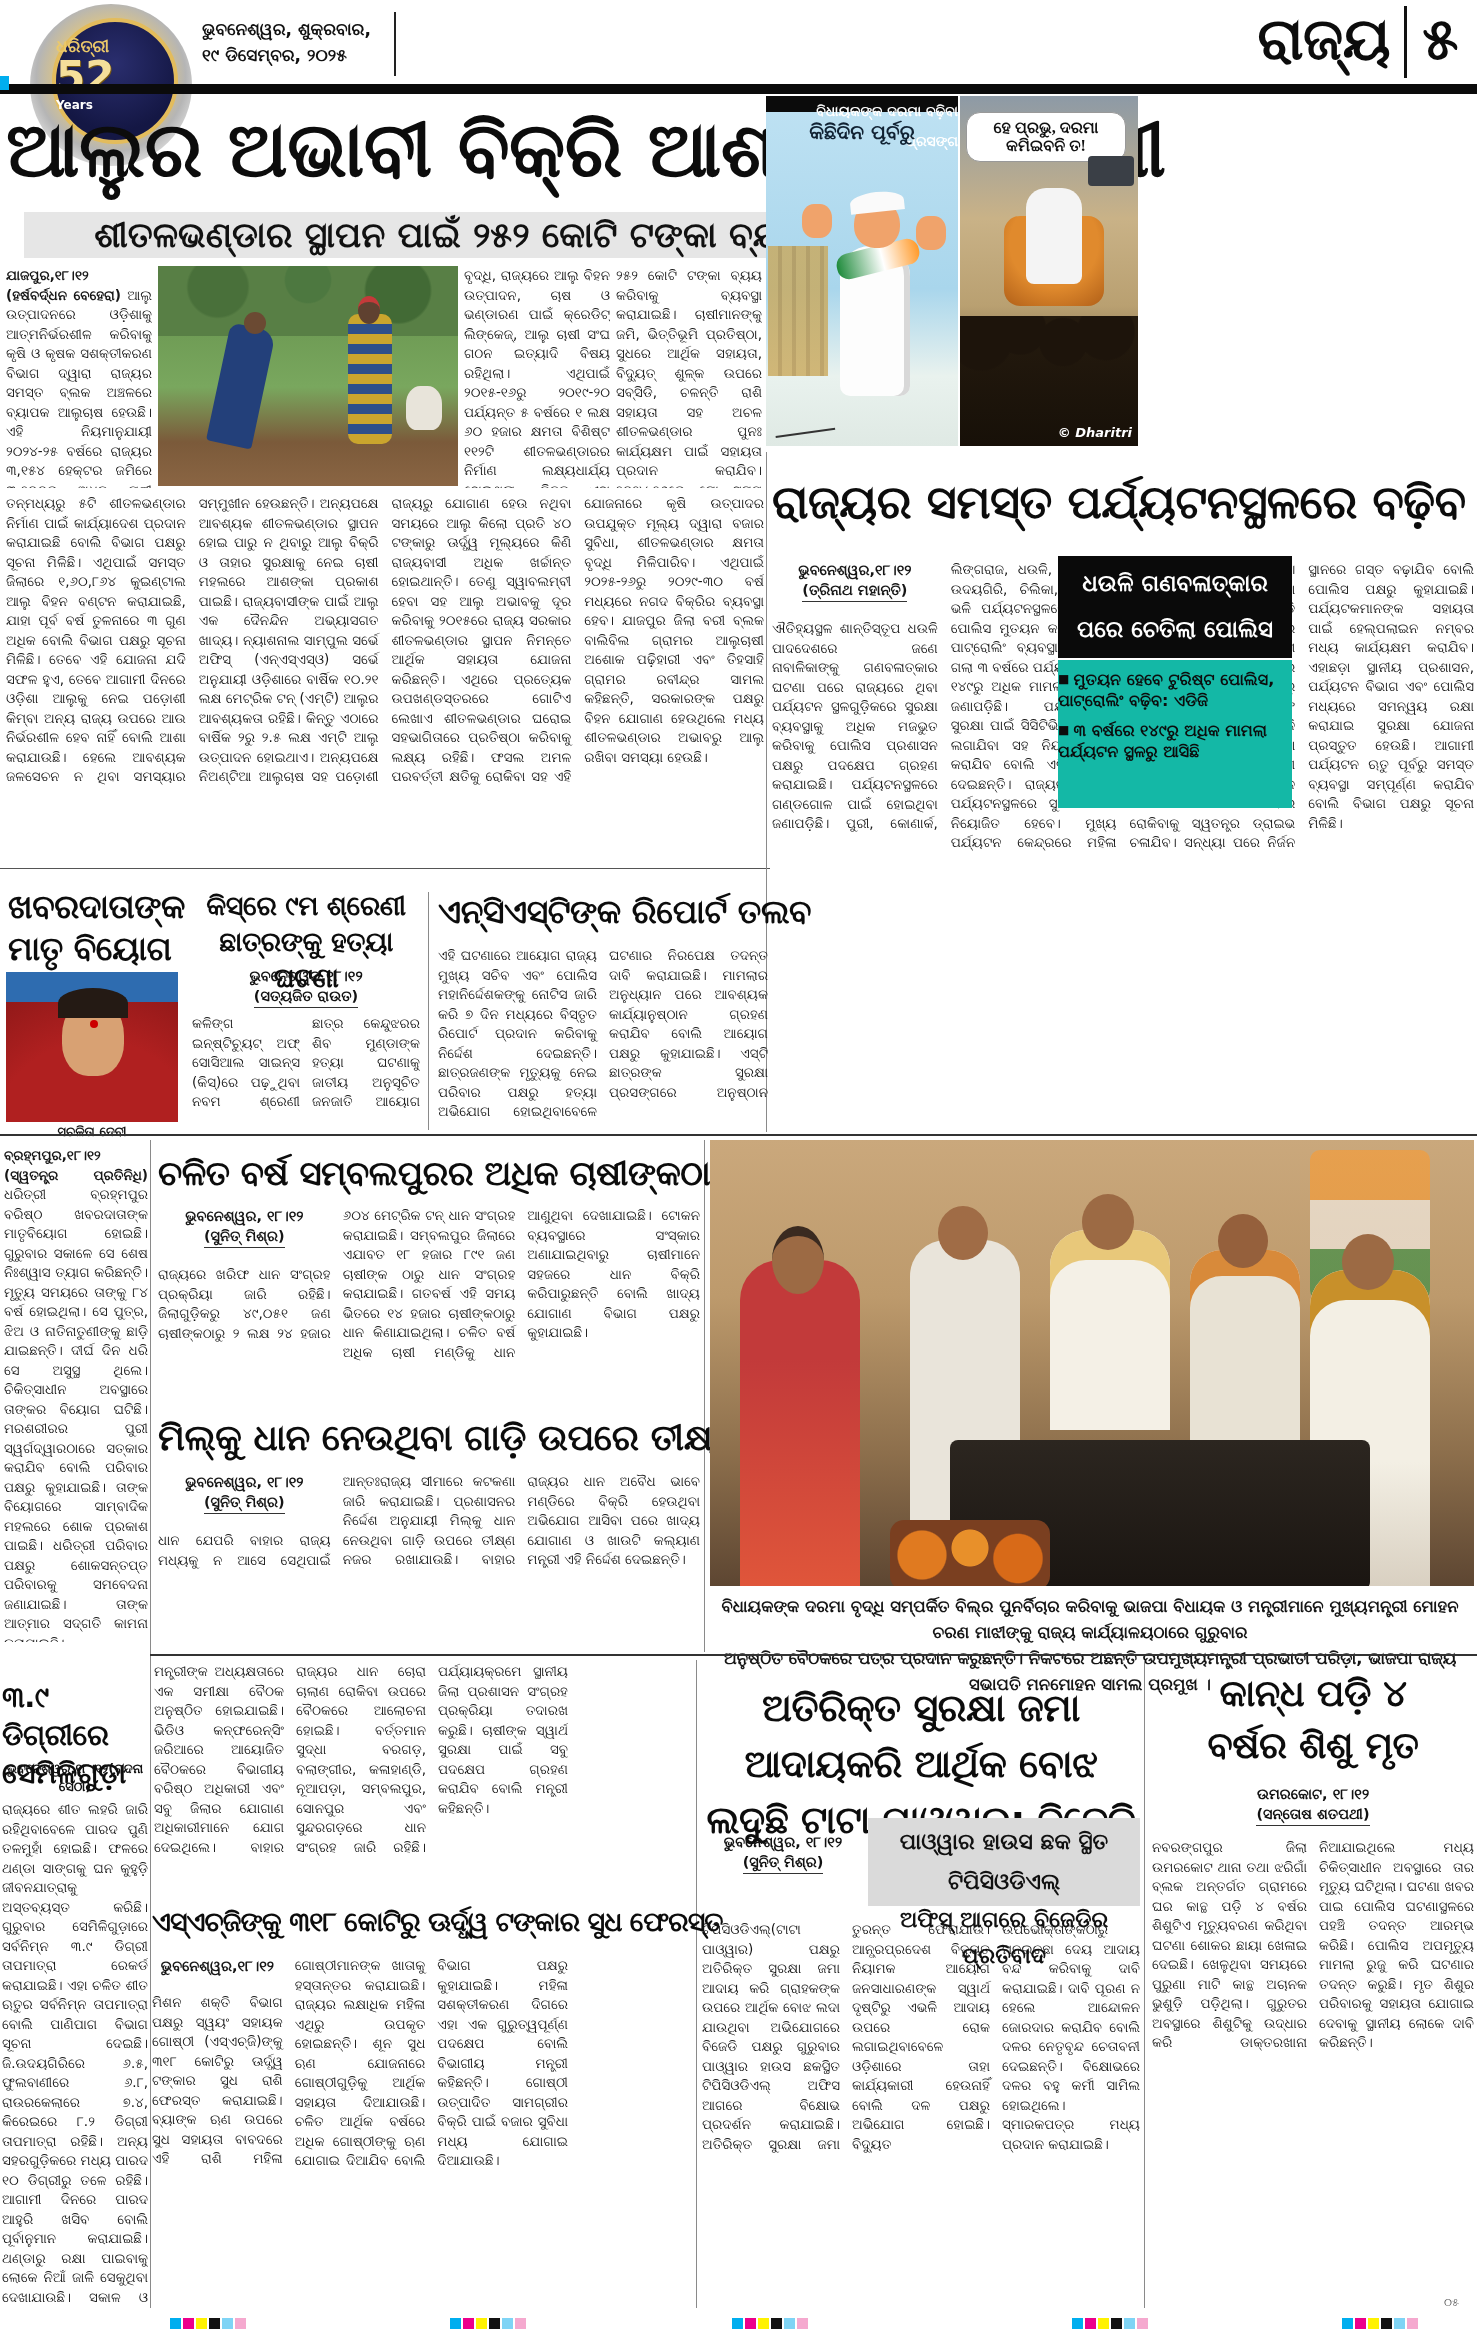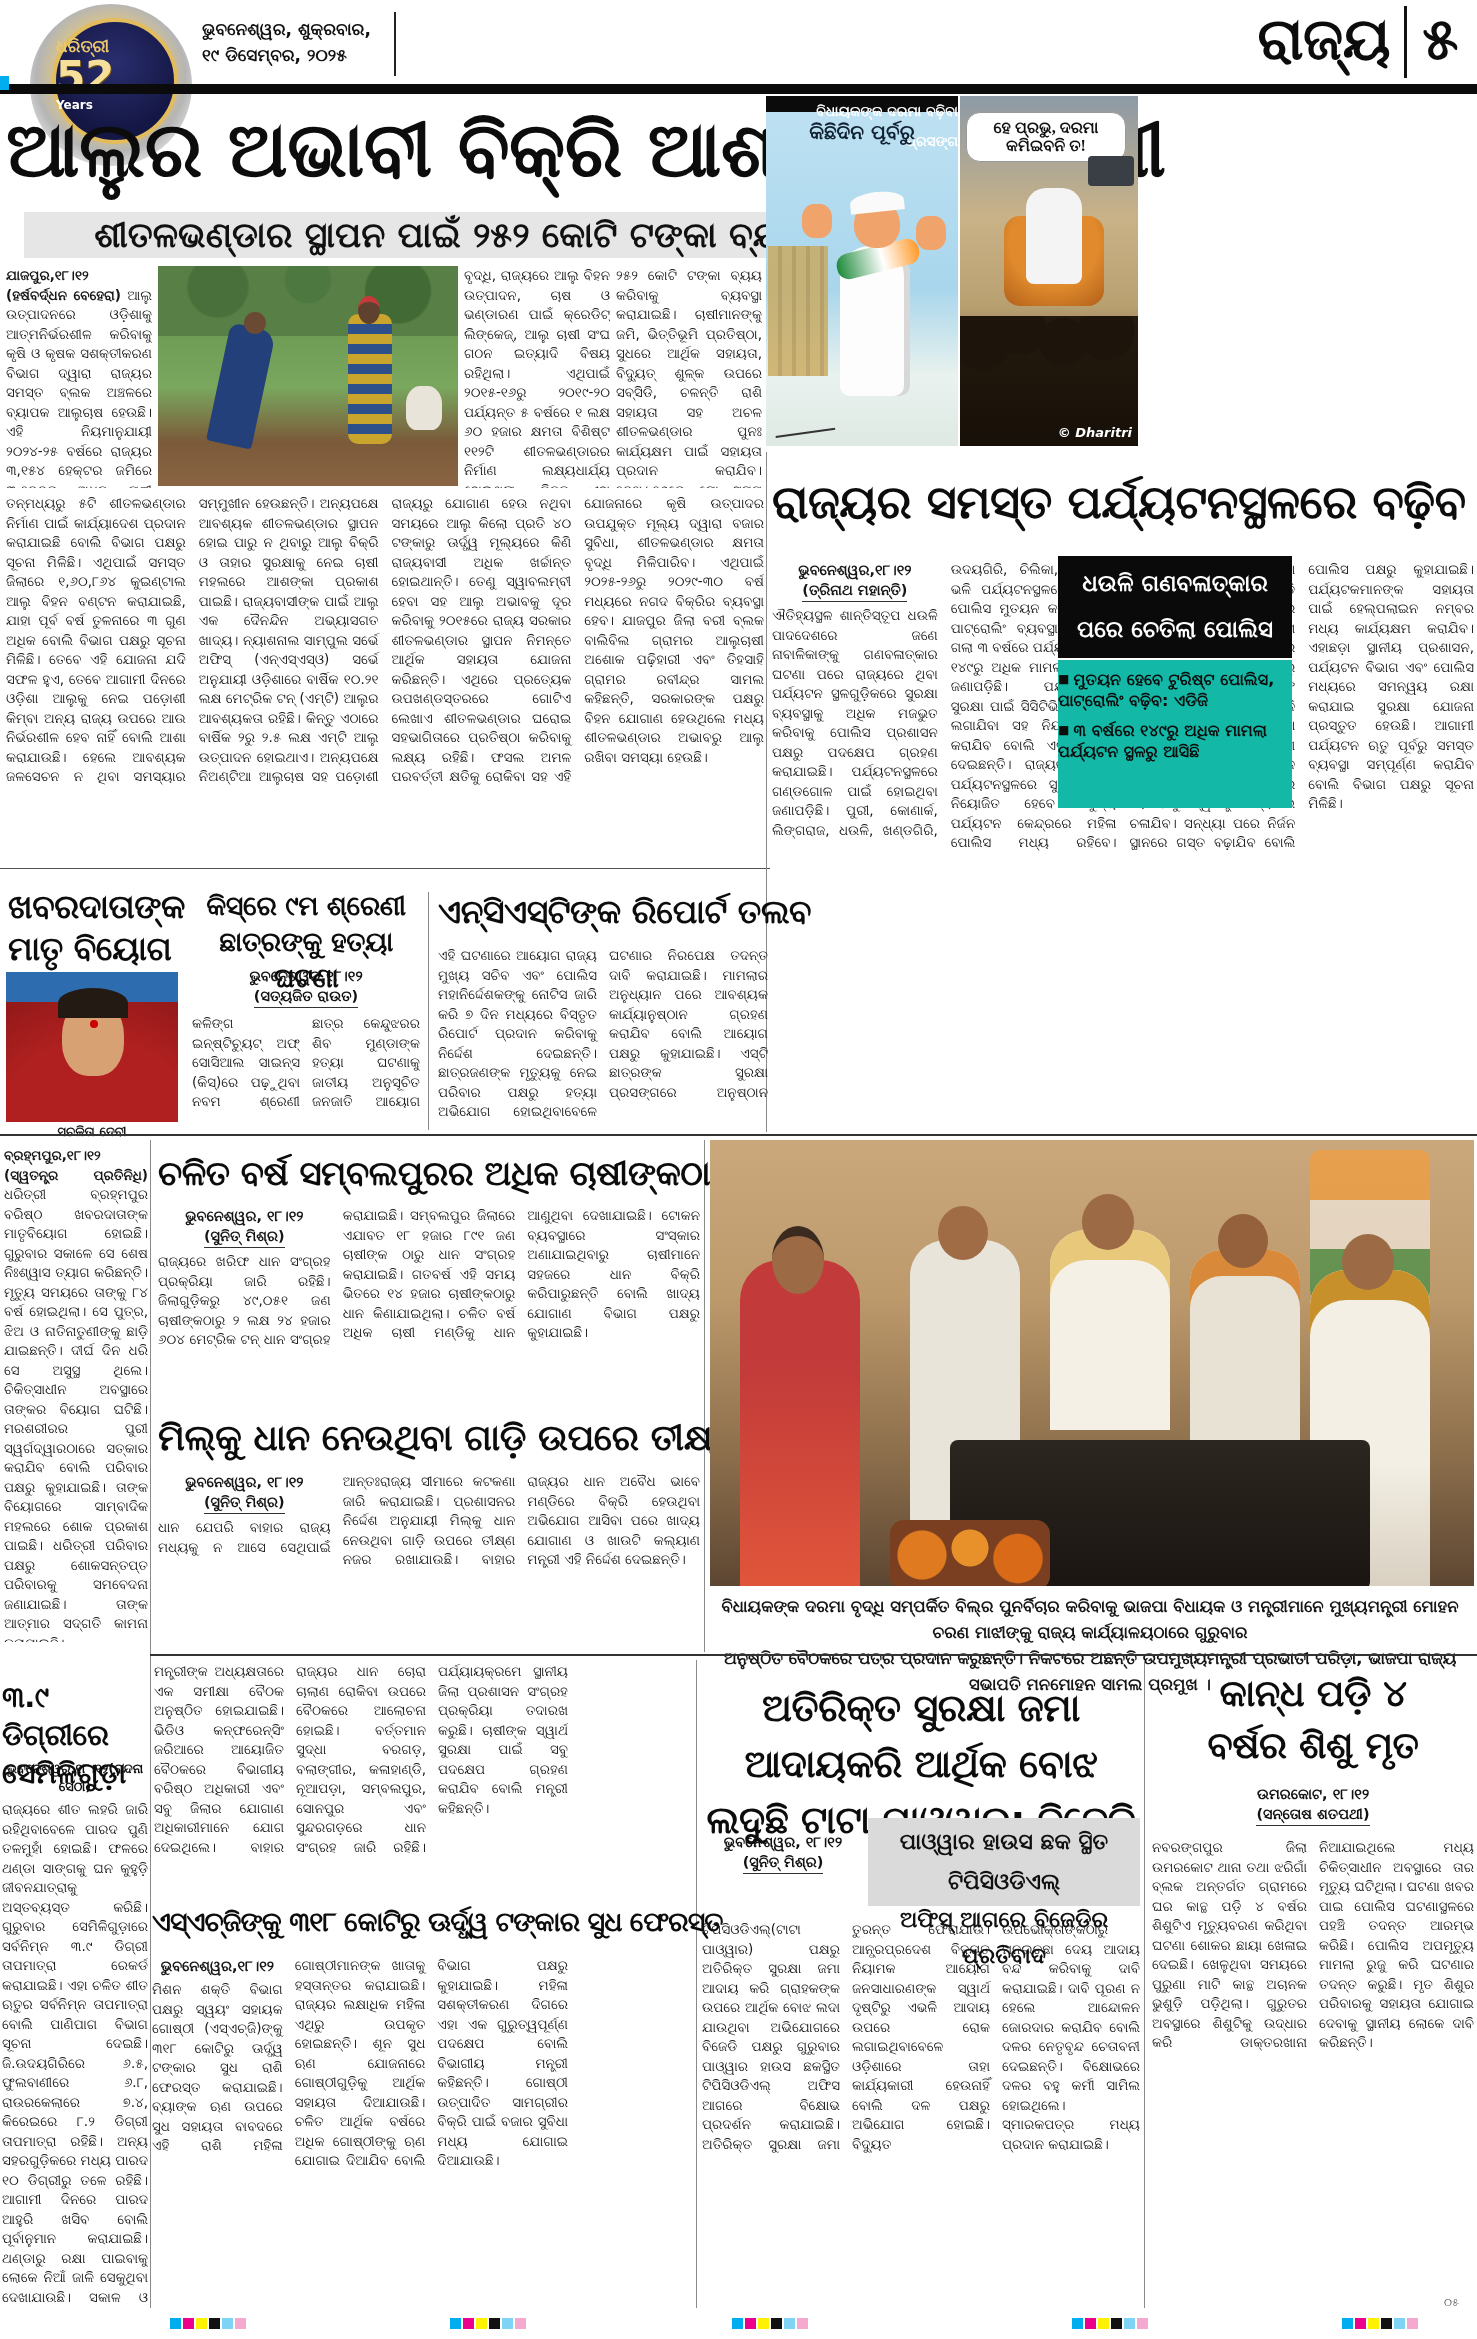--- a/index.html
+++ b/index.html
@@ -5,21 +5,21 @@
   html,body{margin:0;padding:0;background:#888;}
   .page{position:relative;width:1477px;height:2339px;background:#ffffff;overflow:hidden;
         font-family:"DejaVu Sans","Liberation Sans",sans-serif;color:#111;}
   .abs{position:absolute;}
   .hl{font-weight:bold;color:#0c0c0c;letter-spacing:-0.5px;}
   .body-text{font-size:13.5px;line-height:19.5px;text-align:justify;color:#161616;}
   .cols2{column-count:2;column-gap:12px;}
   .cols3{column-count:3;column-gap:12px;}
   .cols4{column-count:4;column-gap:13px;}
   .clip{overflow:hidden;}
-  .dl{font-weight:bold;font-size:14.5px;line-height:20px;text-align:center;margin-bottom:4px;}
+  .dl{font-weight:bold;font-size:14.5px;line-height:20px;text-align:center;margin-bottom:17px;}
   .dl .by{display:inline-block;border-bottom:1.5px solid #333;padding-bottom:1px;}
   .vrule{background:#8a8a8a;width:1px;}
   .hrule{background:#222;}
   .subhead-band{background:#e6e6e6;text-align:center;font-weight:bold;}
   .blackbox{background:#0a0a0a;color:#fff;font-weight:bold;text-align:center;}
   .bullet-item{font-size:16px;line-height:21px;font-weight:bold;color:#0c0c0c;text-align:left;margin-top:9px;}
   .bullet-item::before{content:"■ ";font-size:12px;vertical-align:2px;}
   .caption{font-weight:bold;color:#151515;text-align:center;}
   
   .logo-ring{position:absolute;border-radius:50%;}

